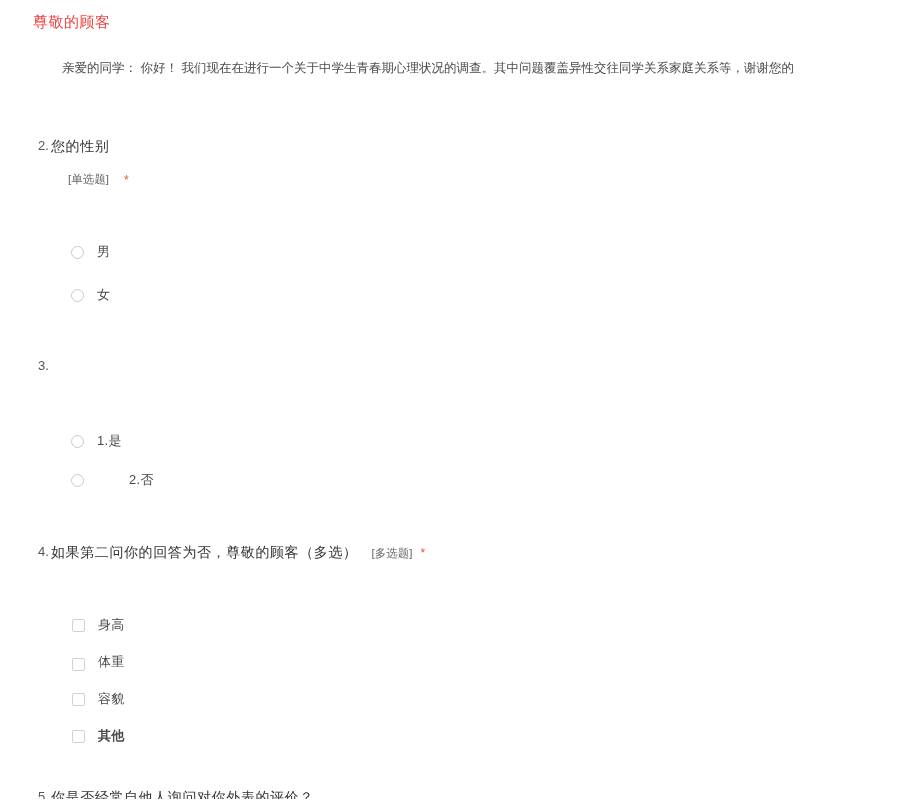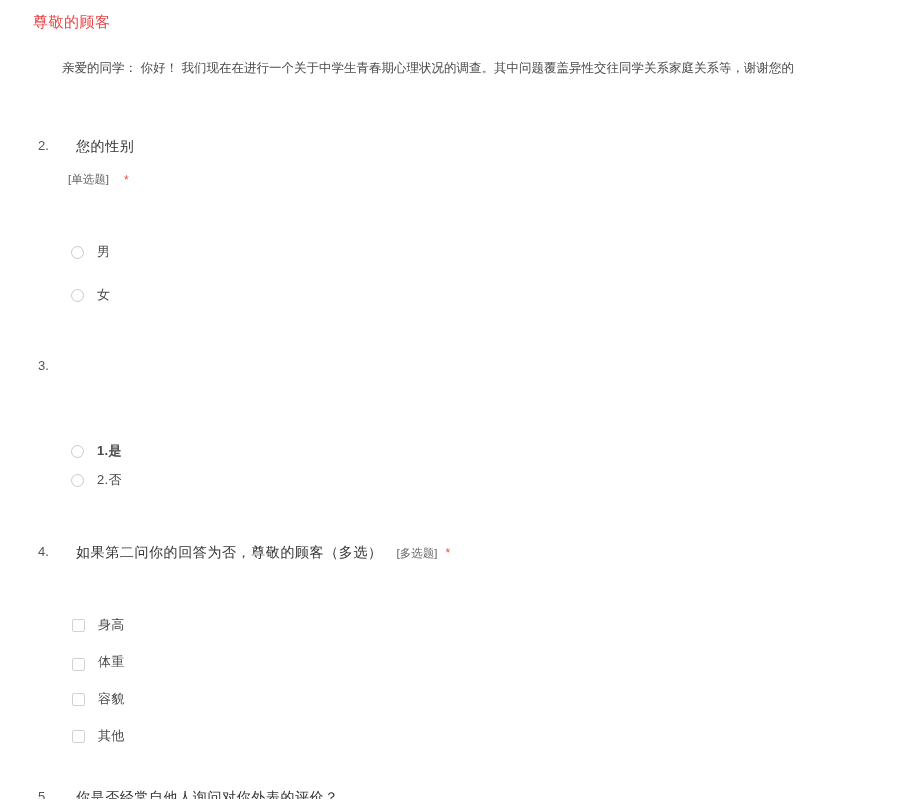--- a/index.html
+++ b/index.html
@@ -59,21 +59,21 @@
     white-space: nowrap;
   }
   .q-num {
     position: absolute;
     left: 38px;
     font-size: 13px;
     color: #555555;
   }
   .q-title {
     position: absolute;
-    left: 76px;
+    left: 51px;
     font-size: 14px;
     color: #333333;
     letter-spacing: 0.6px;
   }
   .q-type {
     font-size: 11.5px;
     color: #666666;
     margin-left: 14px;
     letter-spacing: 0;
   }
@@ -163,25 +163,25 @@
     <div class="option" style="left:71px; top:148px;">
       <span class="radio-mark"></span>
       <span class="option-label">女</span>
     </div>
   </div>
 
   <div class="question" style="top:358px;">
     <div class="q-head" style="height:20px;">
       <span class="q-num">3.</span>
     </div>
-    <div class="option" style="left:71px; top:84px;font-weight:bold;">
+    <div class="option" style="left:71px; top:74px;">
       <span class="radio-mark"></span>
       <span class="option-label">1.是</span>
     </div>
-    <div class="option" style="left:71px; top:113px;">
+    <div class="option" style="left:71px; top:113px;gap:32px;">
       <span class="radio-mark"></span>
       <span class="option-label">2.否</span>
     </div>
   </div>
 
   <div class="question" style="top:544px;">
     <div class="q-head" style="height:20px;">
       <span class="q-num">4.</span>
       <span class="q-title">
         <span>如果第二问你的回答为否，尊敬的顾客（多选）</span><span class="q-type">[多选题]</span><span class="q-req">*</span>
@@ -192,21 +192,21 @@
       <span class="option-label">身高</span>
     </div>
     <div class="option" style="left:72px; top:109px;align-items:flex-end;">
       <span class="check-mark"></span>
       <span class="option-label">体重</span>
     </div>
     <div class="option" style="left:72px; top:146px;justify-content:space-between;">
       <span class="check-mark"></span>
       <span class="option-label">容貌</span>
     </div>
-    <div class="option" style="left:72px; top:183px;">
+    <div class="option" style="left:72px; top:183px;font-weight:bold;">
       <span class="check-mark"></span>
       <span class="option-label">其他</span>
     </div>
   </div>
 
   <div class="cut-off" style="top:789px;">
     <div class="q-head" style="height:20px;">
       <span class="q-num">5.</span>
       <span class="q-title">你是否经常自他人询问对你外表的评价？</span>
     </div>

